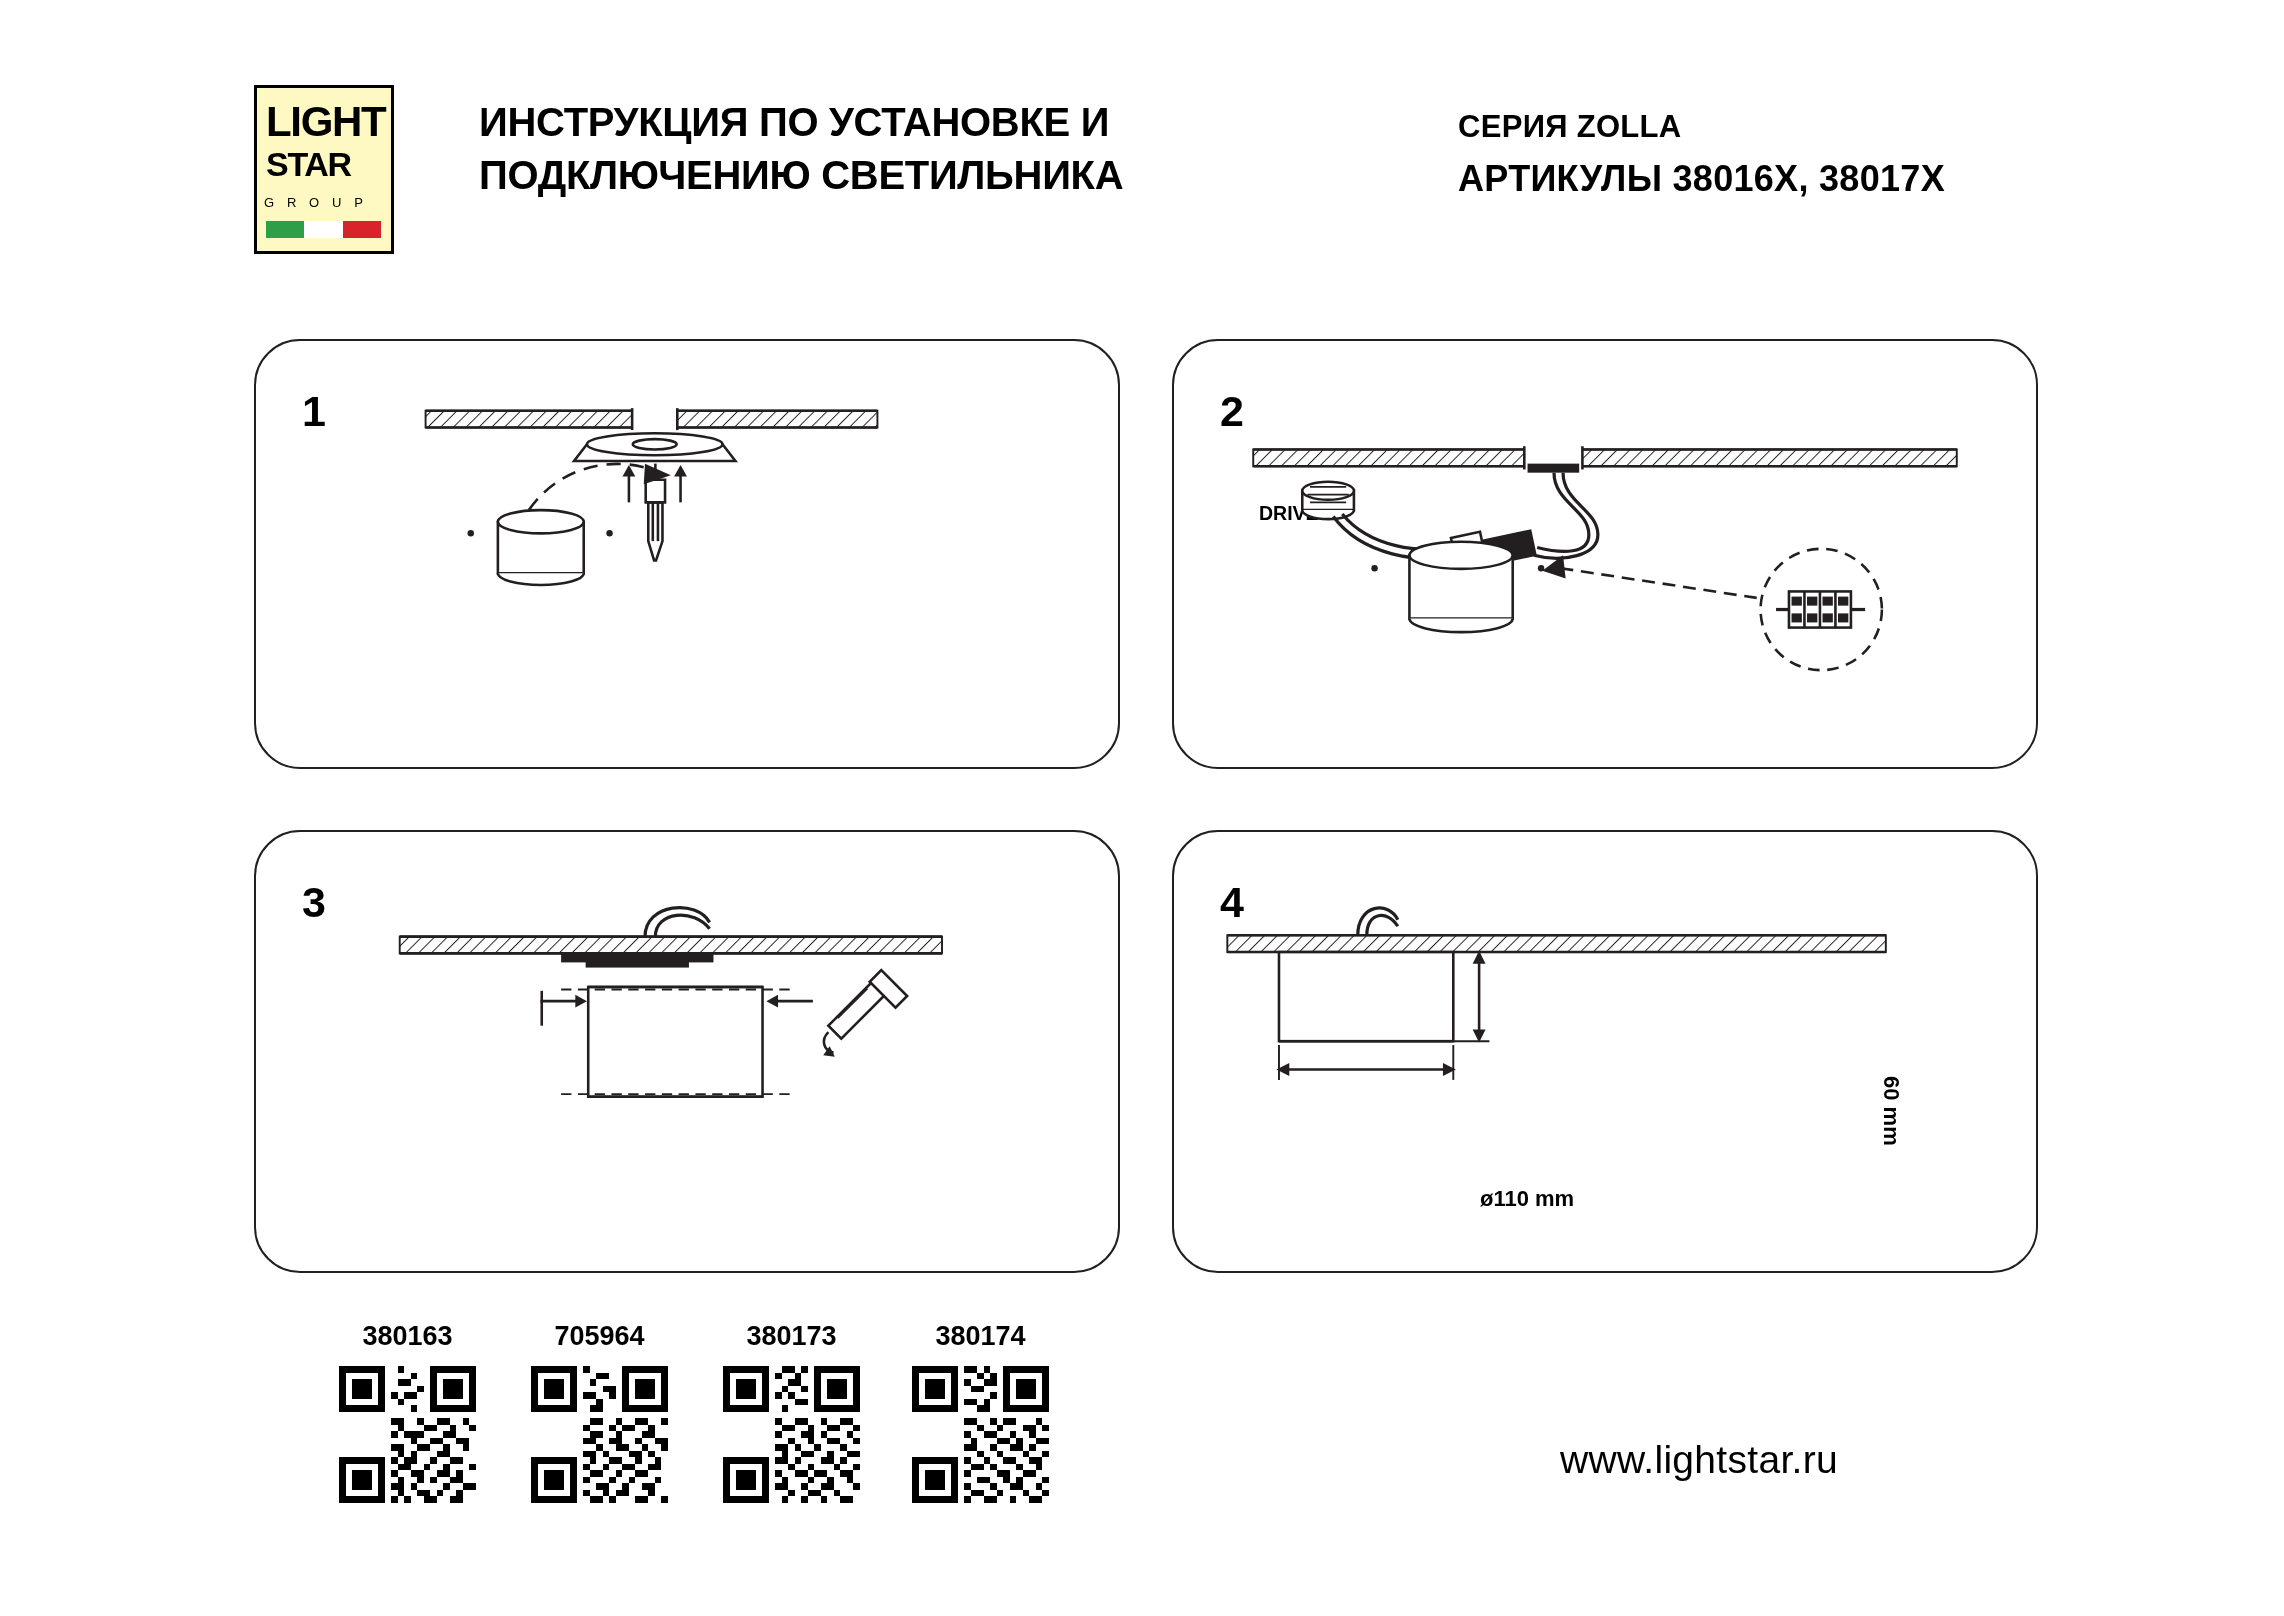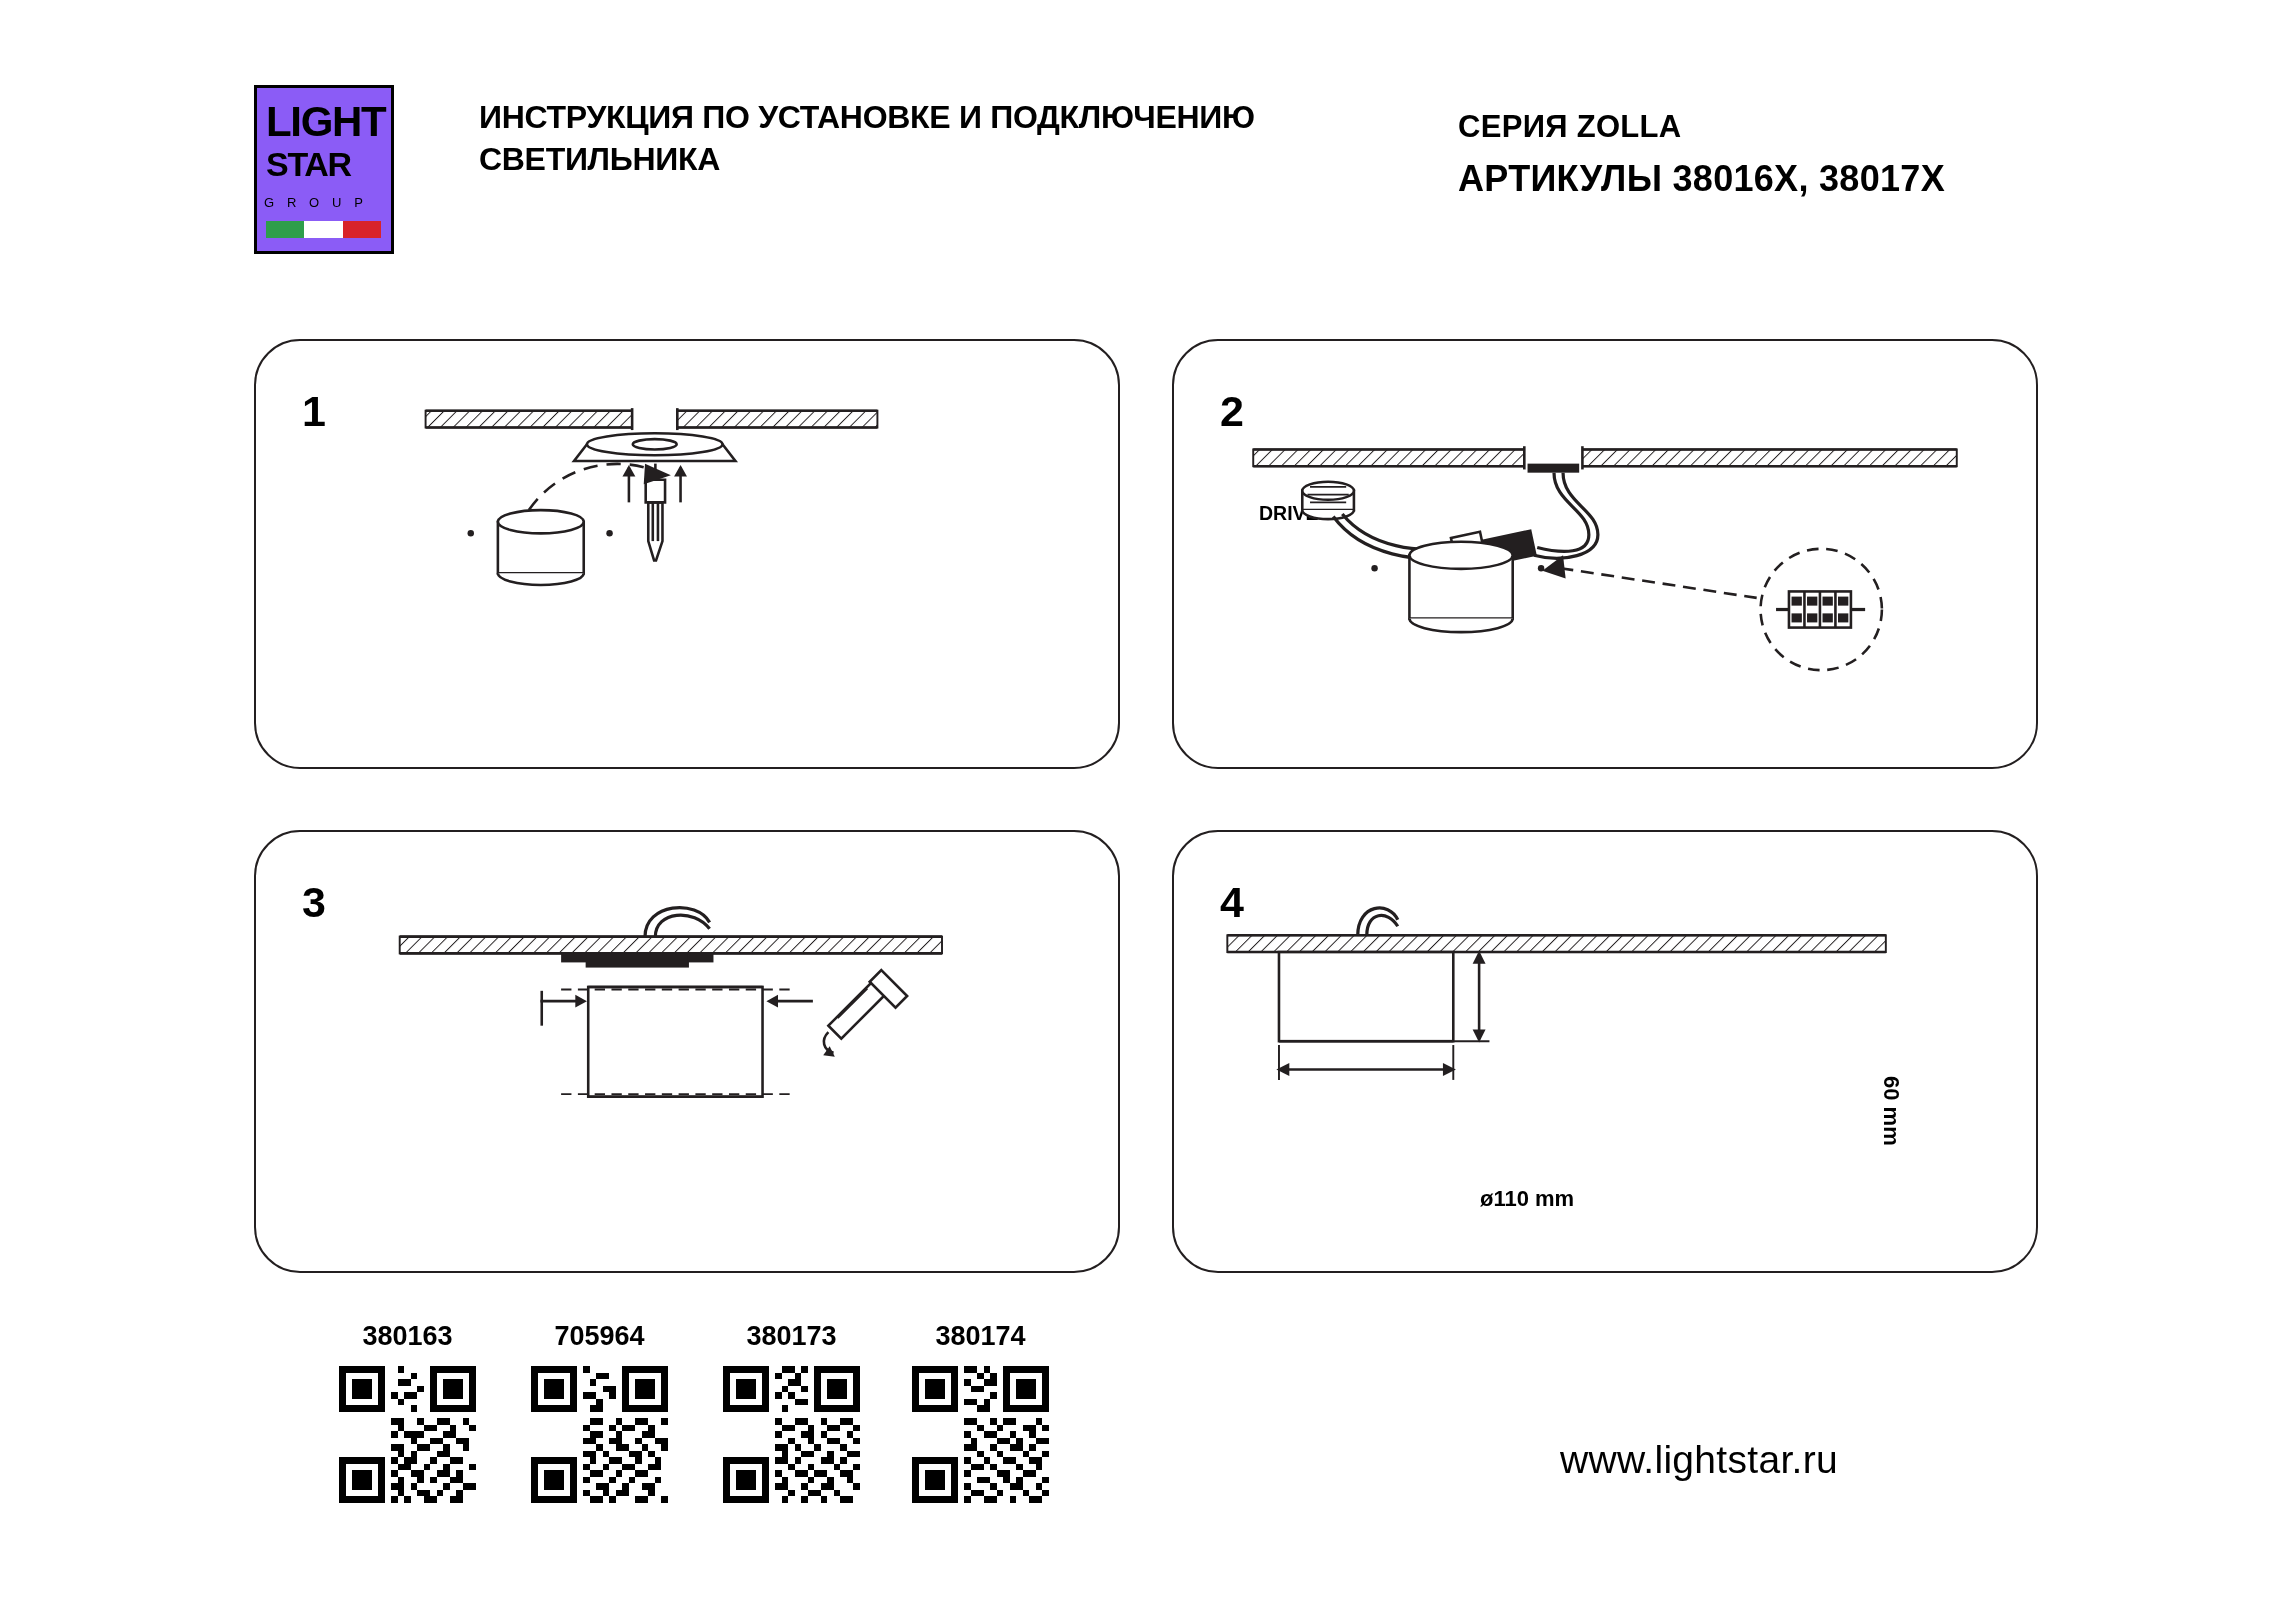--- a/index.html
+++ b/index.html
@@ -29,21 +29,21 @@
     height: 195px;
   }
   .logo-box {
     position: absolute;
     left: 254px;
     top: 19.5px;
     width: 140px;
     height: 169px;
     border: 3.3px solid #000;
     box-sizing: border-box;
-    background: #8b5cf6;
+    background: #fef9c3;
   }
   .logo-light {
     position: absolute;
     left: 9px;
     top: 13px;
     font-size: 42px;
     font-weight: bold;
     letter-spacing: -1.3px;
     font-family: "Liberation Sans", sans-serif;
     line-height: 1;
@@ -76,21 +76,21 @@
   .logo-flag span { flex: 1 1 auto; height: 100%; display:block; }
   .flag-green { background: #2e9e4b; }
   .flag-white { background: #ffffff; }
   .flag-red   { background: #d8232a; }
 
   .title-main {
     position: absolute;
     left: 479px;
     top: 31px;
     width: 912px;
-    font-size: 32px;
+    font-size: 40px;
     font-weight: bold;
     line-height: 1.32;
     letter-spacing: -0.3px;
   }
   .series-block {
     position: absolute;
     left: 1458px;
     top: 36px;
     width: 716px;
   }

